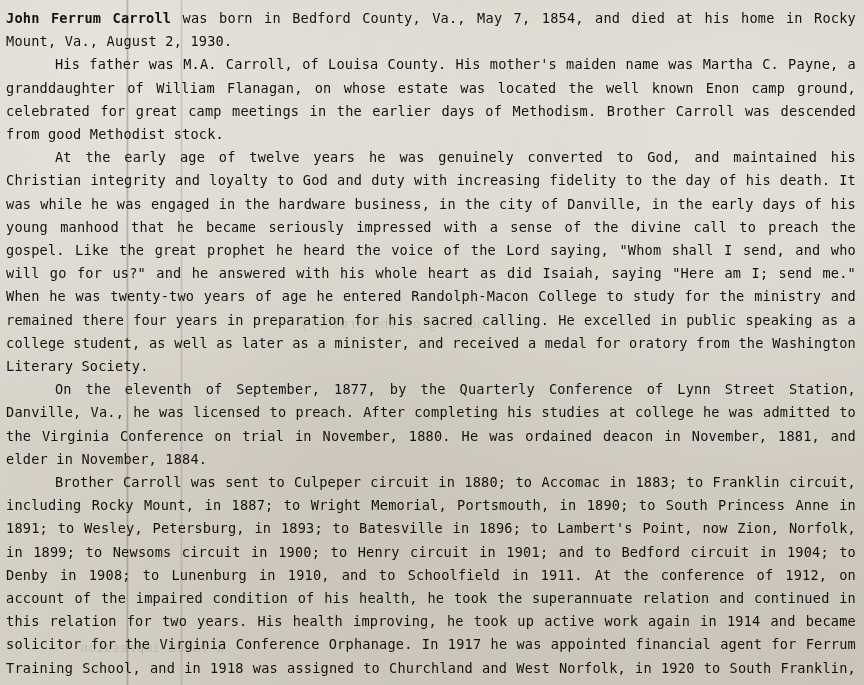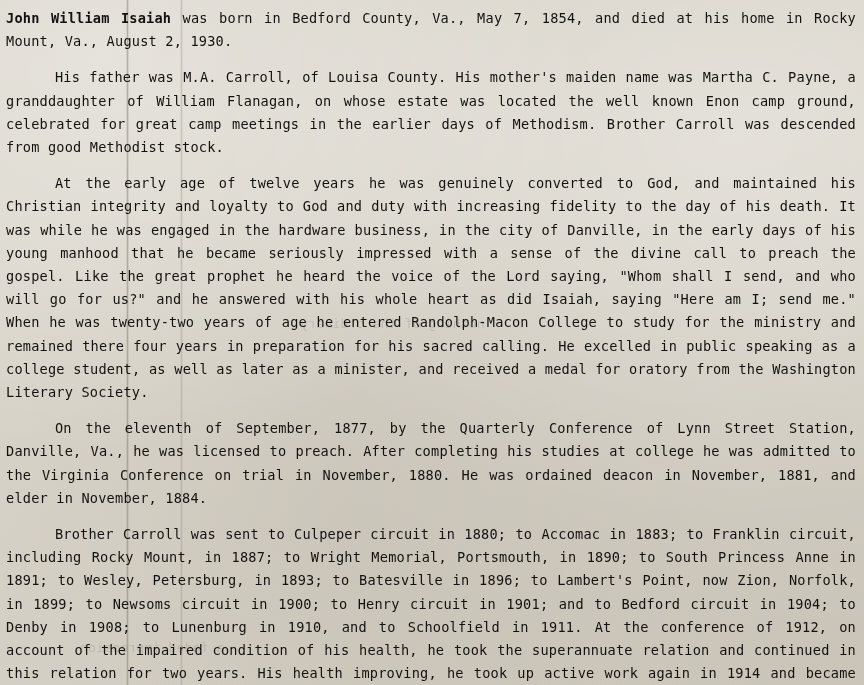--- a/index.html
+++ b/index.html
@@ -52,21 +52,21 @@
     letter-spacing: 0.2px;
     text-align: justify;
     white-space: normal;
   }
   .para {
     margin: 0;
     text-indent: 0;
     text-align: justify;
     text-justify: inter-word;
   }
-  .para + .para { margin-top: 13px; }
+  .para + .para { margin-top: 0; }
   .indent { display: inline-block; width: 3.6em; }
   .name { font-weight: bold; }
 
   
   .bleed {
     position: absolute;
     z-index: 1;
     color: rgba(90,84,74,0.17);
     font-family: "DejaVu Sans Mono", "Liberation Mono", monospace;
     font-size: 13px;
@@ -84,21 +84,21 @@
 <div id="page">
 
   <div class="gutter g1"></div>
   <div class="gutter g2"></div>
 
   <div class="bleed b1">nothing of the ordinary</div>
   <div class="bleed b2">a faded impression</div>
 
   <div class="text-body">
 
-    <p class="para"><span class="name">John William Isaiah</span><span> was born in Bedford County, Va., May 7, 1854, and died at his home in Rocky Mount, Va., August 2, 1930.</span></p>
+    <p class="para"><span class="name">John Ferrum Carroll</span><span> was born in Bedford County, Va., May 7, 1854, and died at his home in Rocky Mount, Va., August 2, 1930.</span></p>
 
     <p class="para"><span class="indent"></span><span>His father was M.A. Carroll, of Louisa County. His mother's maiden name was Martha C. Payne, a granddaughter of William Flanagan, on whose estate was located the well known Enon camp ground, celebrated for great camp meetings in the earlier days of Methodism. Brother Carroll was descended from good Methodist stock.</span></p>
 
     <p class="para"><span class="indent"></span><span>At the early age of twelve years he was genuinely converted to God, and maintained his Christian integrity and loyalty to God and duty with increasing fidelity to the day of his death.  It was while he was engaged in the hardware business, in the city of Danville, in the early days of his young manhood that he became seriously impressed with a sense of the divine call to preach the gospel. Like the great prophet he heard the voice of the Lord saying, "Whom shall I send, and who will go for us?" and he answered with his whole heart as did Isaiah, saying "Here am I; send me."  When he was twenty-two years of age he entered Randolph-Macon College to study for the ministry and remained there four years in preparation for his sacred calling.  He excelled in public speaking as a college student, as well as later as a minister, and received a medal for oratory from the Washington Literary Society.</span></p>
 
     <p class="para"><span class="indent"></span><span>On the eleventh of September, 1877, by the Quarterly Conference of Lynn Street Station, Danville, Va., he was licensed to preach.  After completing his studies at college he was admitted to the Virginia Conference on trial in November, 1880.  He was ordained deacon in November, 1881, and elder in November, 1884.</span></p>
 
     <p class="para"><span class="indent"></span><span>Brother Carroll was sent to Culpeper circuit in 1880; to Accomac in 1883; to Franklin circuit, including Rocky Mount, in 1887; to Wright Memorial, Portsmouth, in 1890; to South Princess Anne in 1891; to Wesley, Petersburg, in 1893; to Batesville in 1896; to Lambert's Point, now Zion, Norfolk, in 1899; to Newsoms circuit in 1900; to Henry circuit in 1901; and to Bedford circuit in 1904; to Denby in 1908; to Lunenburg in 1910, and to Schoolfield in 1911.  At the conference of 1912, on account of the impaired condition of his health, he took the superannuate relation and continued in this relation for two years.  His health improving, he took up active work again in 1914 and became solicitor for the Virginia Conference Orphanage.  In 1917 he was appointed financial agent for Ferrum Training School, and in 1918 was assigned to Churchland and West Norfolk, in 1920 to South Franklin, and in 1921 to West Franklin, which he served for a year when his active labors as a pastor ceased and he occupied the superannuate relation from this time until his death.  But his restless, zealous, eager soul would not permit him to remain idle and as far as his strength would permit</span></p>
 
   </div>

